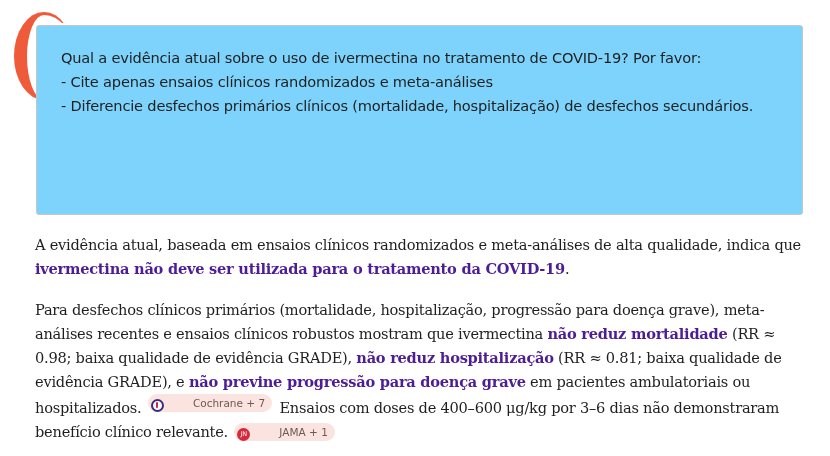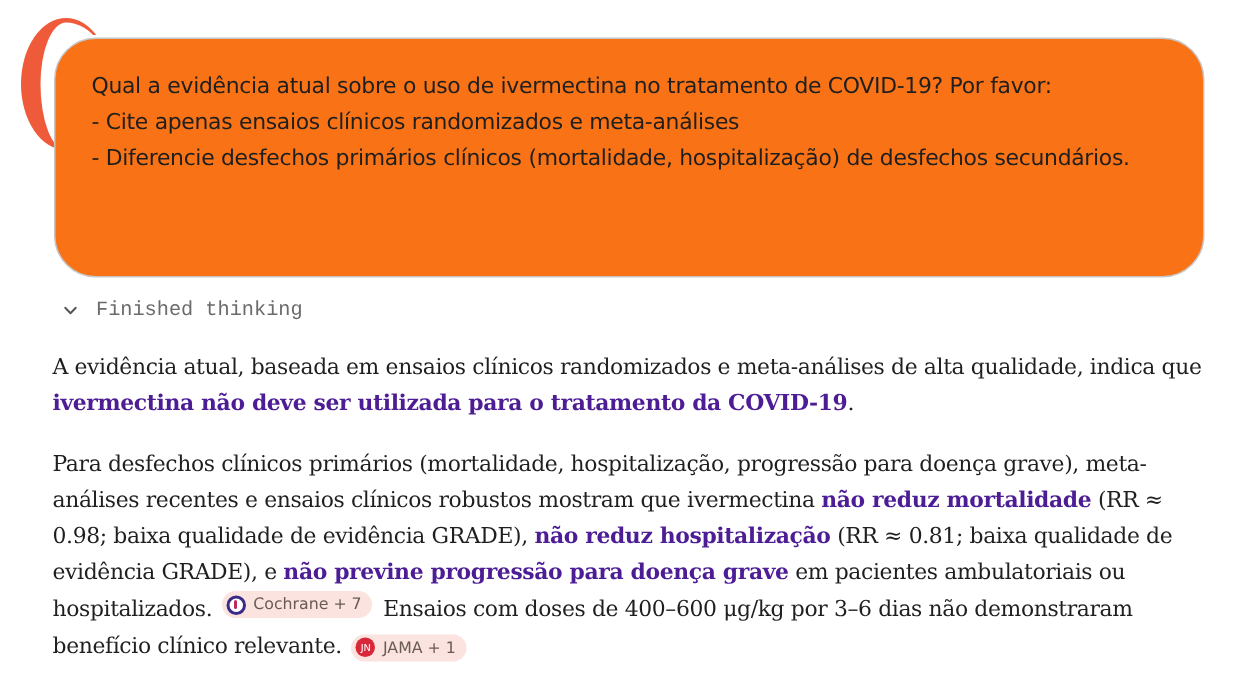--- a/index.html
+++ b/index.html
@@ -25,25 +25,25 @@
       border-bottom: 0;
       box-sizing: border-box;
       z-index: 0;
     }
 
     .prompt-box {
       position: absolute;
       left: 36px;
       top: 25px;
       width: 767px;
-      height: 160px;
+      height: 190px;
       box-sizing: border-box;
       border: 1px solid #c6c6c6;
-      border-radius: 28px;
-      background: #f97316;
+      border-radius: 3px;
+      background: #7dd3fc;
       z-index: 1;
       padding: 20px 24px 0 24px;
       font-family: "DejaVu Sans", sans-serif;
       font-size: 14.6px;
       line-height: 24px;
       color: #1f1f1f;
       letter-spacing: -0.2px;
     }
     .prompt-line { white-space: nowrap; }
 
@@ -76,33 +76,34 @@
       font-size: 14.6px;
       line-height: 24px;
       color: #1f1f1f;
       letter-spacing: -0.25px;
     }
     .answer p { margin: 0 0 17px 0; }
     .answer b { font-weight: bold; color: #4c1d95; }
 
     .cite-chip {
       display: inline-flex;
-      align-items: center;
+      align-items: flex-end;
       height: 18px;
       padding: 0 7px 0 3px;
       margin: 0 3px 0 2px;
       border-radius: 9px;
       background: #fbe4df;
       font-family: "DejaVu Sans", sans-serif;
       font-size: 10.5px;
       color: #6a5a55;
       vertical-align: 1px;
       line-height: 18px;
       letter-spacing: 0;
       cursor: pointer;
+      gap: 24px;
     }
     .chip-icon {
       width: 13px;
       height: 13px;
       border-radius: 50%;
       margin-right: 5px;
       display: inline-flex;
       align-items: center;
       justify-content: center;
       font-size: 6.5px;

